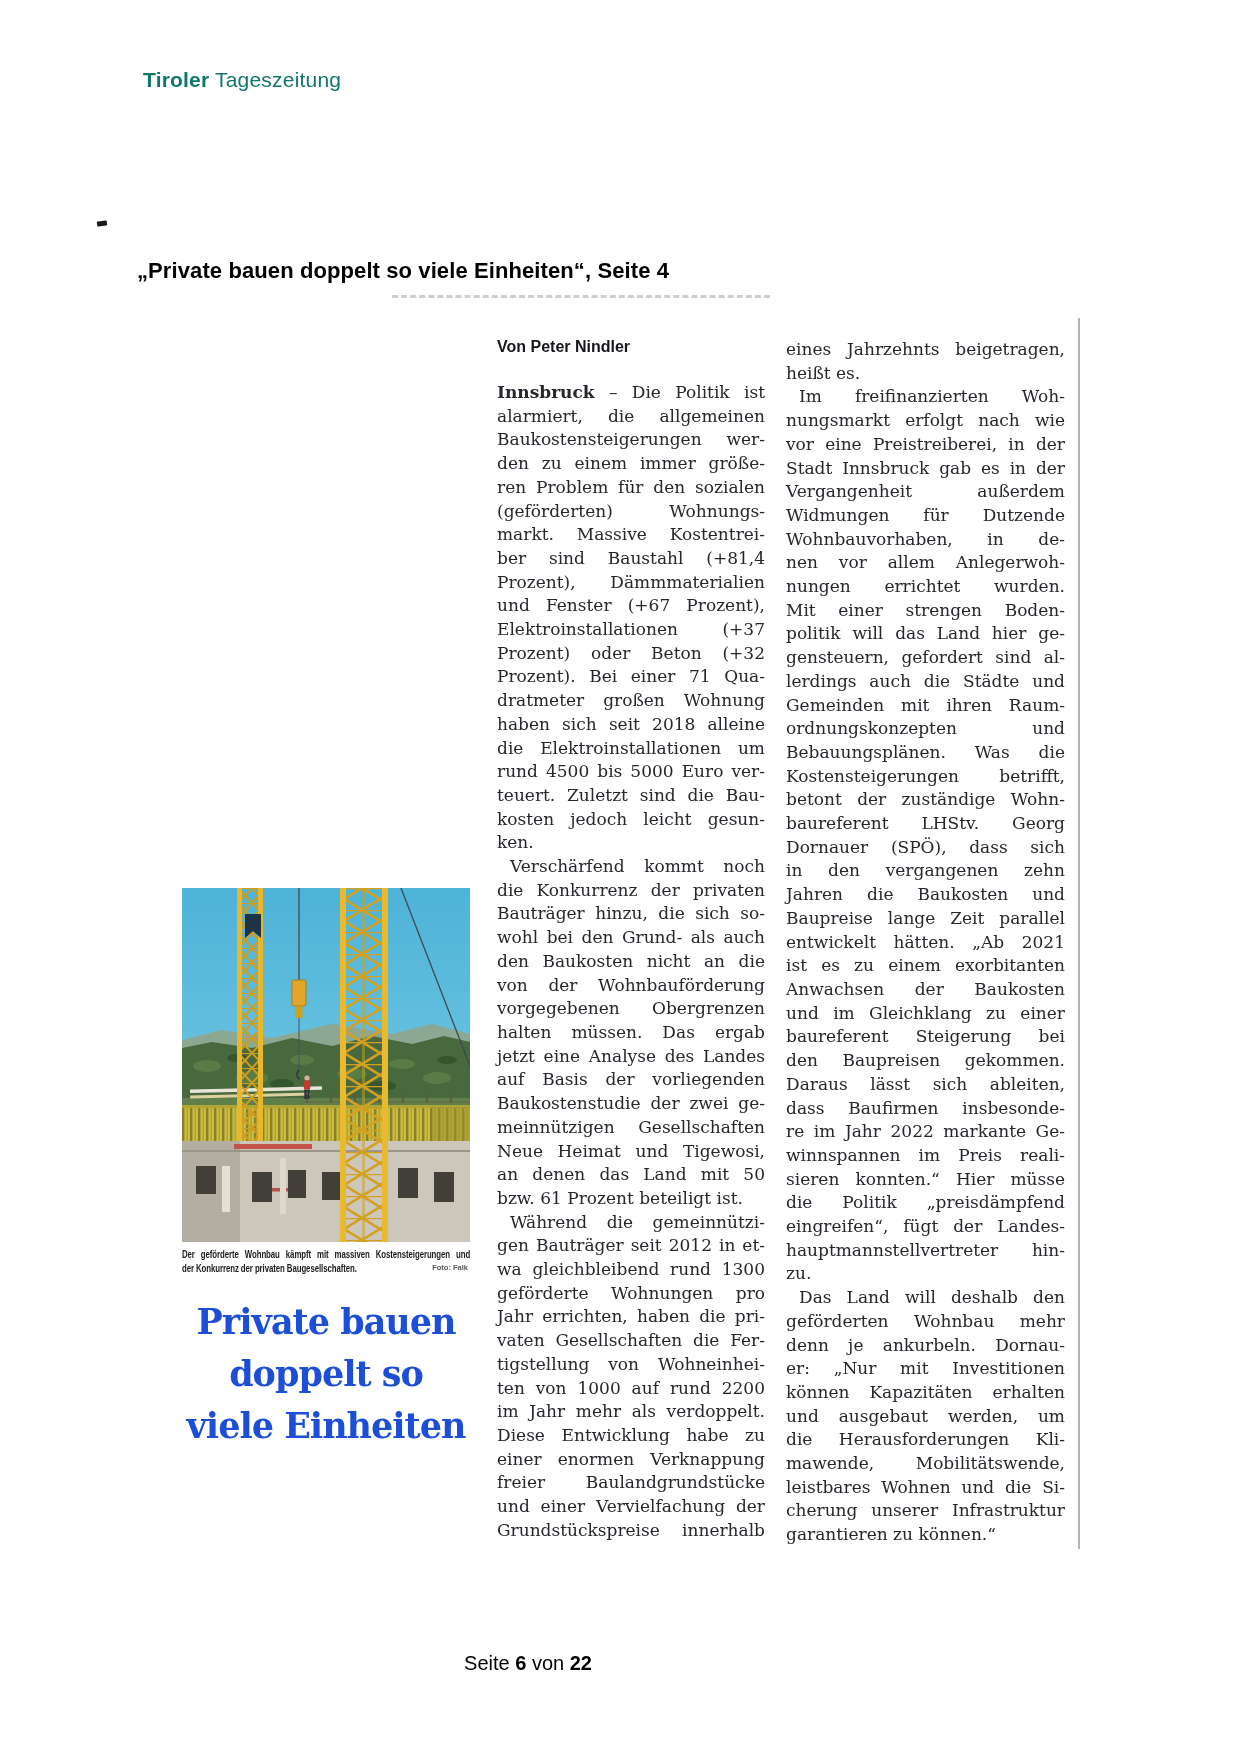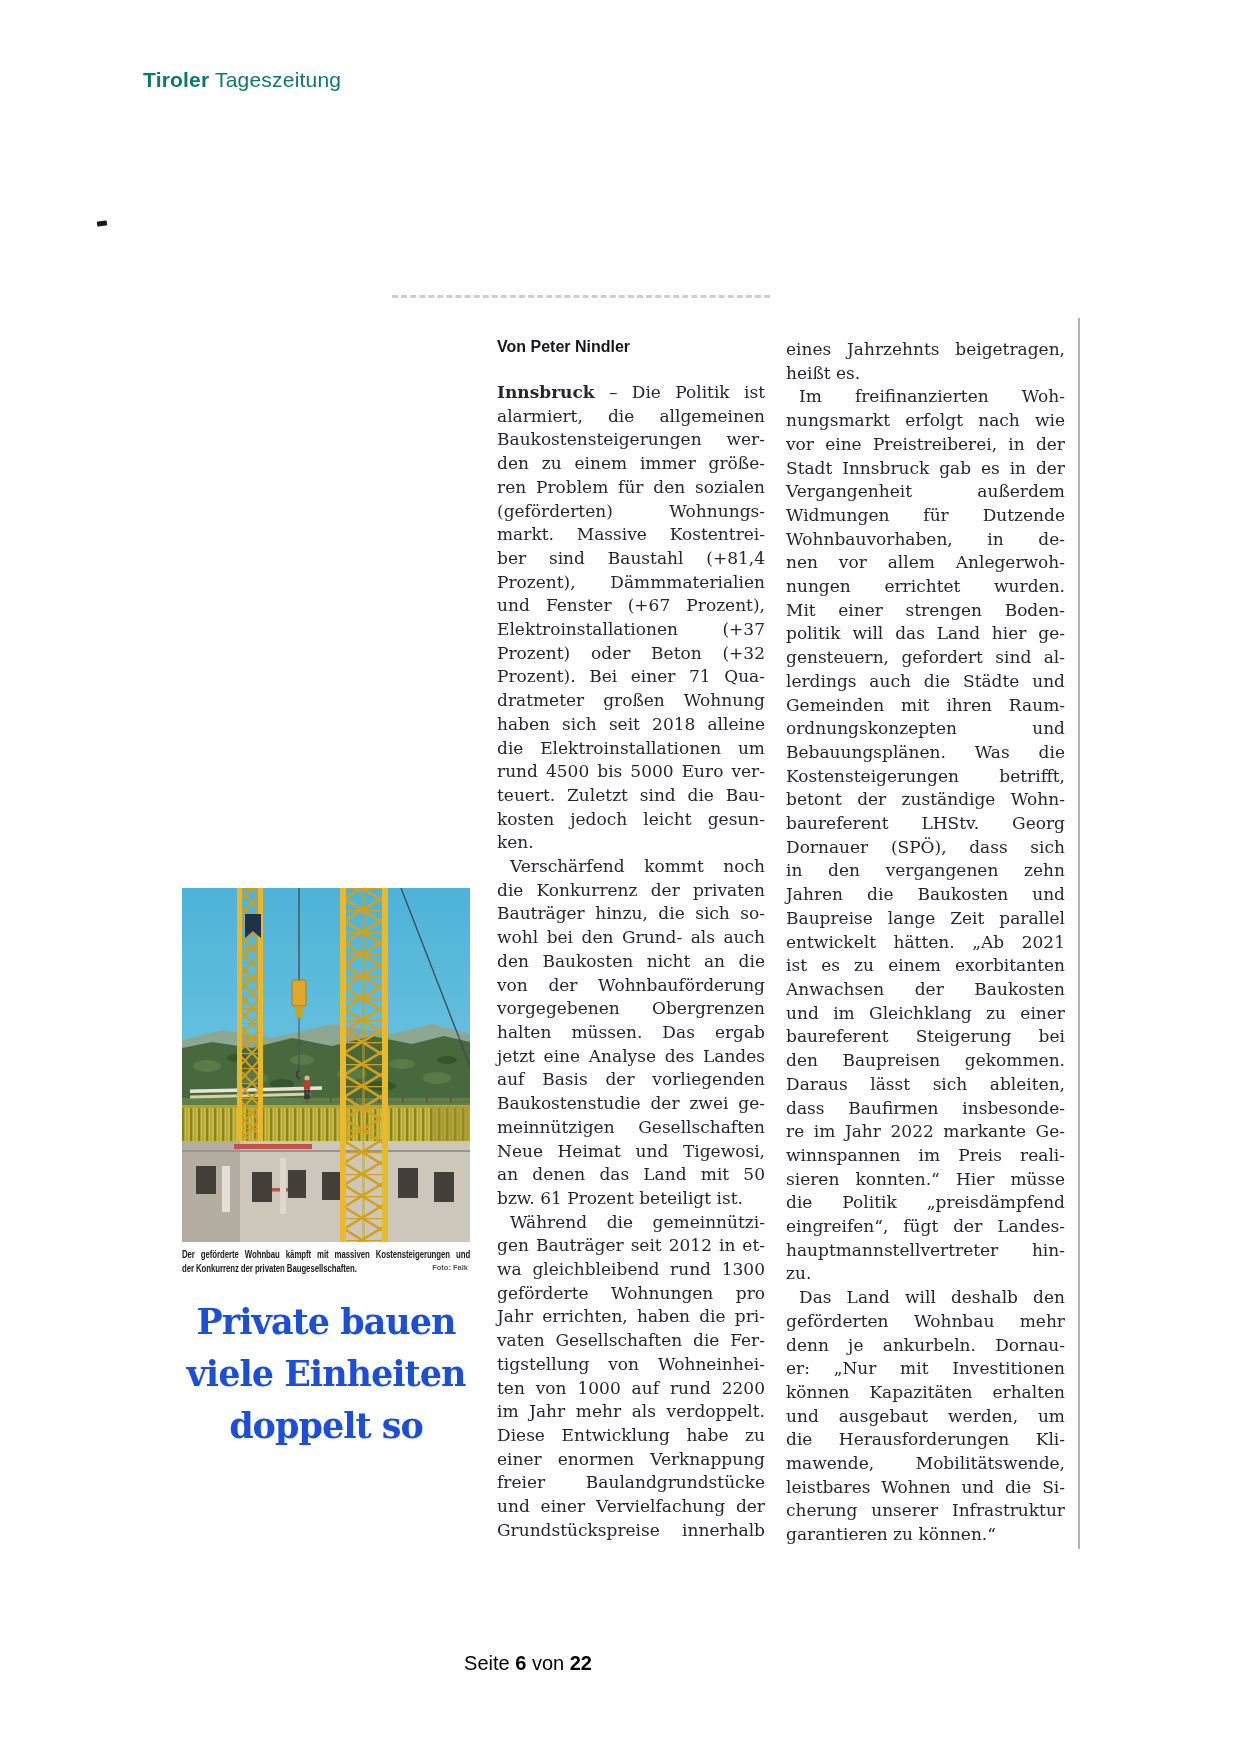--- a/index.html
+++ b/index.html
@@ -49,20 +49,21 @@
 </style>
 </head>
 <body>
 
 <div class="page">
 
   <div class="brand"><b>Tiroler</b><span> Tageszeitung</span></div>
 
   <div class="ink-mark"></div>
 
+  <h1 class="headline">„Private bauen doppelt so viele Einheiten“, Seite 4</h1>
 
   <div class="crop-dots"></div>
 
   <div>
 
     <div class="left-region">
       <svg class="photo" viewBox="0 0 288 354" xmlns="http://www.w3.org/2000/svg" aria-hidden="true">
         <defs>
           <linearGradient id="skyg" x1="0" y1="0" x2="0" y2="1">
             <stop offset="0" stop-color="#4db3d8"></stop>
@@ -155,22 +156,22 @@
       <div class="caption-wrap">
         <div class="caption-scale para">
             <div class="jline">Der geförderte Wohnbau kämpft mit massiven Kostensteigerungen und</div>
             <div class="jline">der Konkurrenz der privaten Baugesellschaften.</div>
           </div>
         <span class="credit">Foto: Falk</span>
       </div>
 
       <div class="title para">
           <div class="jline">Private bauen</div>
+          <div class="jline">doppelt so</div>
           <div class="jline">viele Einheiten</div>
-          <div class="jline">doppelt so</div>
         </div>
     </div>
 
     <div class="byline">Von Peter Nindler</div>
 
     <div class="col col1">
       <div class="para lead">
           <div class="jline"><b>Innsbruck</b> – Die Politik ist</div>
           <div class="jline">alarmiert, die allgemeinen</div>
           <div class="jline">Baukostensteigerungen wer-</div>

